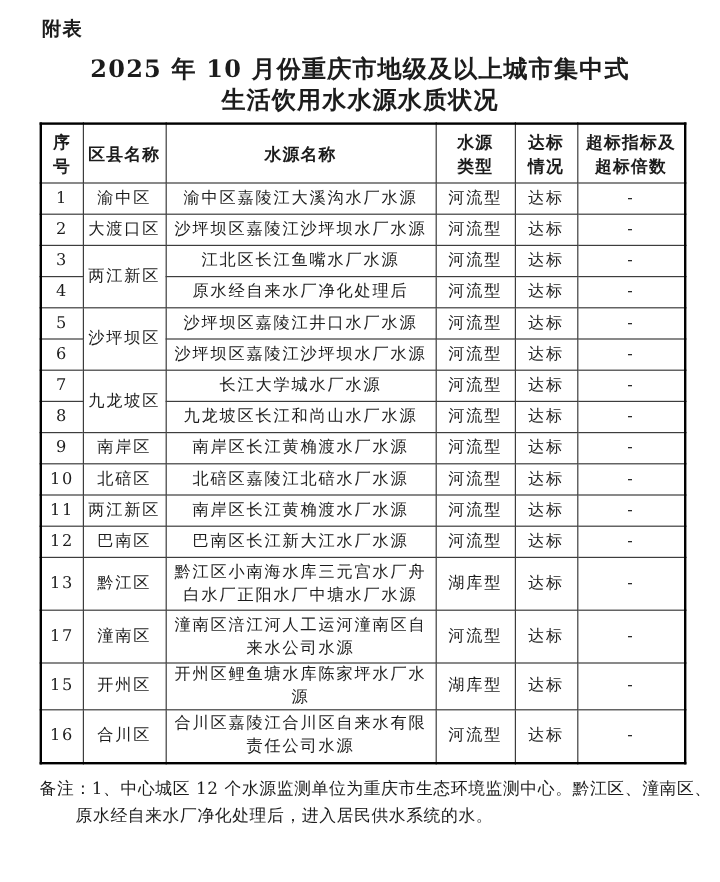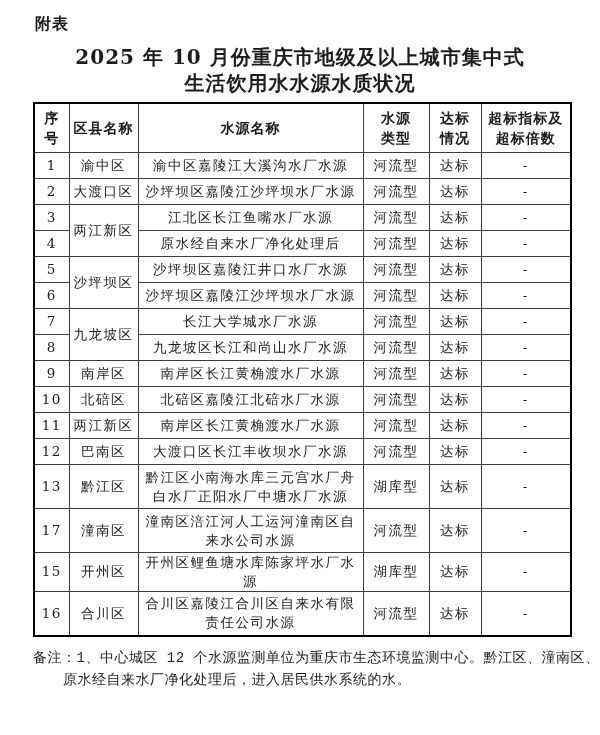--- a/index.html
+++ b/index.html
@@ -40,21 +40,21 @@
   }
   table.wq td{height:25px;line-height:1.4;letter-spacing:1.5px;}
   table.wq tr.tall td{height:43px;}
   td.c-seq{letter-spacing:0;}
   td.c-source{text-align:left;padding-left:7px;}
   td.c-exceed{letter-spacing:0;}
   .notes{
     margin:10px 0 0 33px;width:540px;
     font-size:14px;line-height:22px;letter-spacing:0.5px;
   }
-  .note-line{white-space:nowrap;font-family:Liberation Mono, monospace;}
+  .note-line{white-space:nowrap;}
   .note-line.ind-cont{padding-left:30px;}
   .note-line.ind-item{padding-left:42px;}
 </style>
 </head>
 <body>
 
 <div class="page">
 
   <div class="appendix-tag">附表</div>
   <div class="doc-title l1">2025 年 10 月份重庆市地级及以上城市集中式</div>
@@ -165,21 +165,21 @@
         <td class="c-seq">11</td>
         <td class="c-district">两江新区</td>
         <td class="c-source">南岸区长江黄桷渡水厂水源</td>
         <td class="c-type">河流型</td>
         <td class="c-status">达标</td>
         <td class="c-exceed">-</td>
       </tr>
       <tr>
         <td class="c-seq">12</td>
         <td class="c-district">巴南区</td>
-        <td class="c-source">大渡口区长江丰收坝水厂水源</td>
+        <td class="c-source">巴南区长江新大江水厂水源</td>
         <td class="c-type">河流型</td>
         <td class="c-status">达标</td>
         <td class="c-exceed">-</td>
       </tr>
       <tr class="tall">
         <td class="c-seq">13</td>
         <td class="c-district">黔江区</td>
         <td class="c-source">黔江区小南海水库三元宫水厂舟白水厂正阳水厂中塘水厂水源</td>
         <td class="c-type">湖库型</td>
         <td class="c-status">达标</td>

